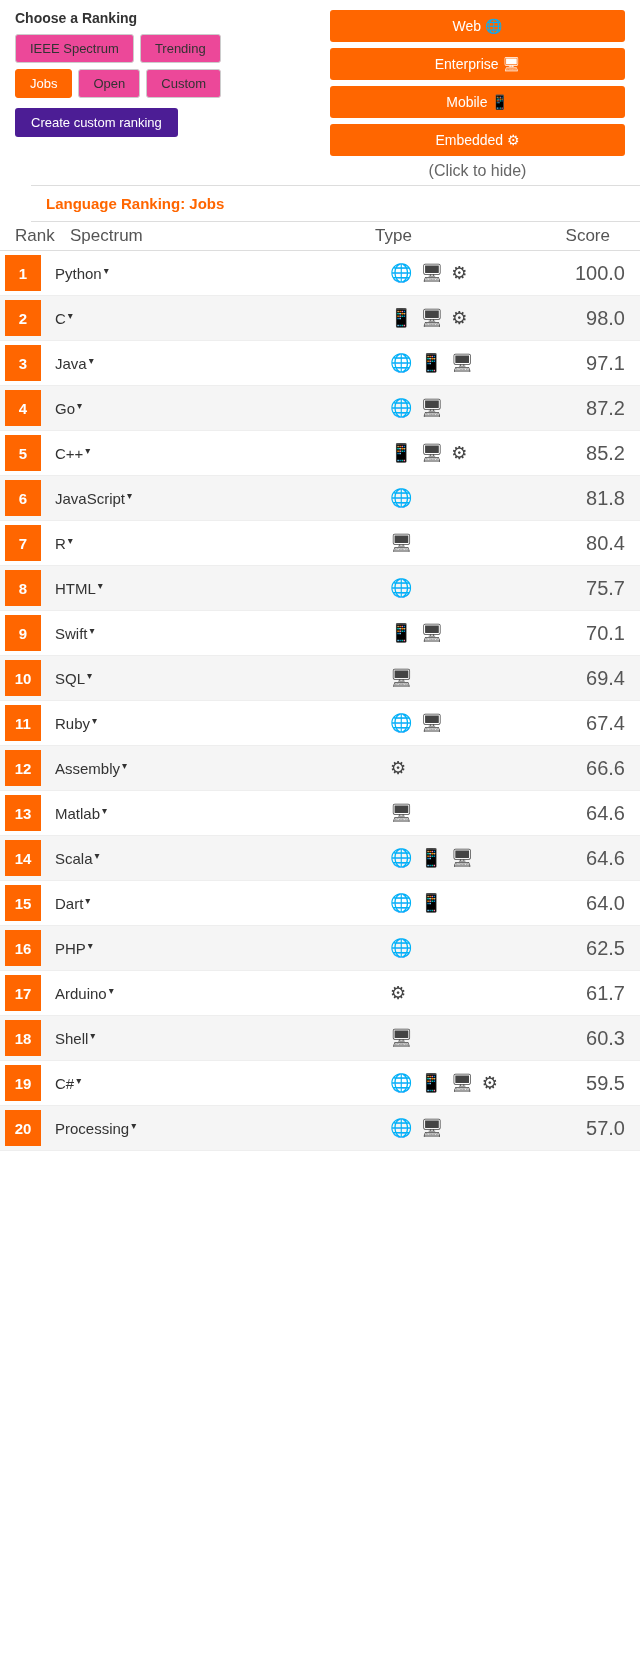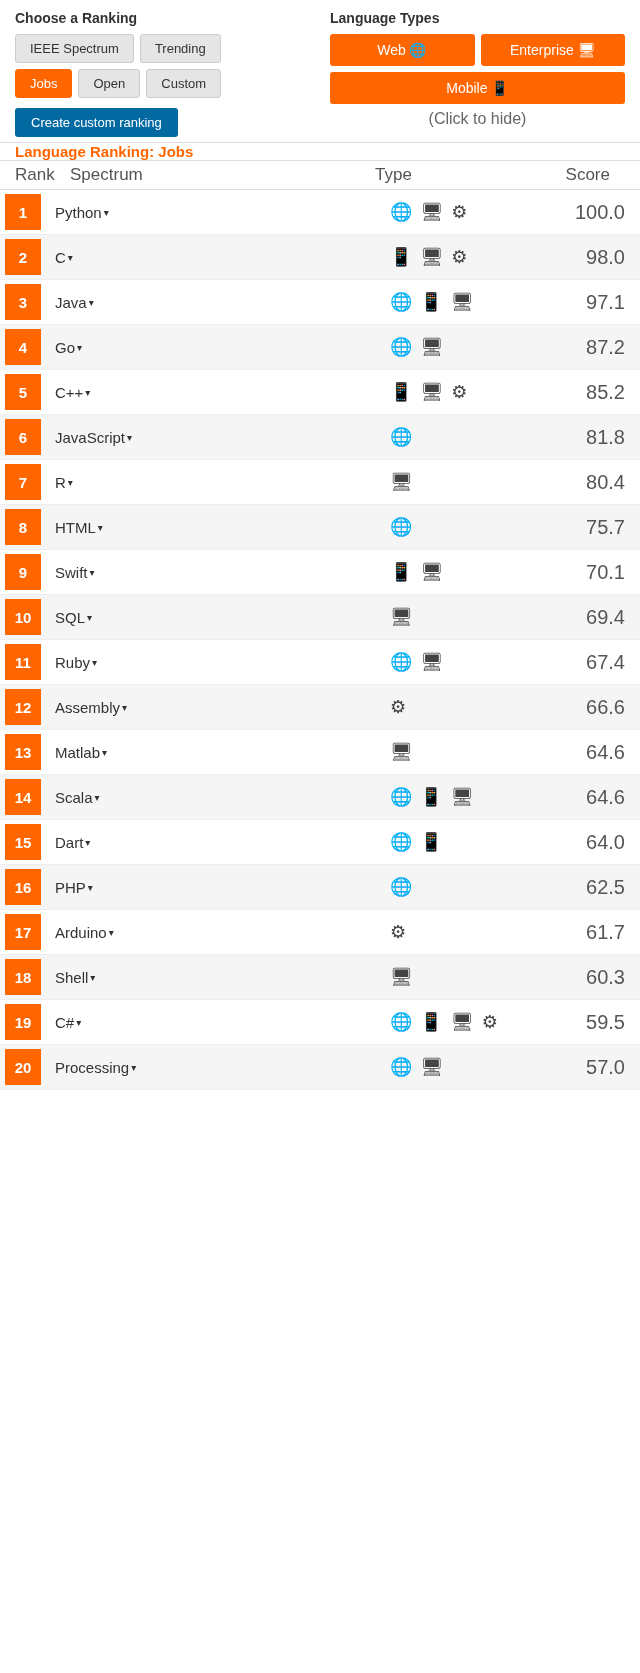--- a/index.html
+++ b/index.html
@@ -24,35 +24,35 @@
     .btn-group {
       display: flex;
       flex-wrap: wrap;
       gap: 6px;
       margin-bottom: 6px;
     }
 
     .btn {
       padding: 6px 14px;
       border: 1px solid #ccc;
-      background: #e5e5e5;
+      background: #ec4899;
       color: #333;
       font-size: 13px;
       cursor: pointer;
       border-radius: 3px;
     }
 
     .btn.active-orange {
       background: #f60;
       color: #fff;
       border-color: #f60;
     }
 
     .btn-create {
-      background: #0369a1;
+      background: #4c1d95;
       color: #fff;
       border: none;
       padding: 7px 16px;
       border-radius: 3px;
       font-size: 13px;
       cursor: pointer;
       margin-top: 4px;
     }
 
     .lang-type-btn {
@@ -68,36 +68,38 @@
       flex: 1;
       justify-content: center;
     }
 
     .lang-type-btn.orange { background: #f60; }
 
     .lang-type-row {
       display: flex;
       gap: 6px;
       margin-bottom: 6px;
+      flex-direction: column;
     }
 
     .click-to-hide {
       font-size: 16px;
       color: #666;
       text-align: center;
       margin-top: 4px;
     }
 
     .ranking-title {
-      padding: 0 15px;
+      padding: 9px 15px;
       border-top: 1px solid #ddd;
       border-bottom: 1px solid #ddd;
       font-size: 15px;
       font-weight: bold;
       color: #333;
+      margin-left: 31px;
     }
 
     .ranking-title span {
       color: #f60;
     }
 
     .table-header {
       display: grid;
       grid-template-columns: 55px 1fr 160px 90px;
       padding: 4px 15px;
@@ -127,21 +129,21 @@
       justify-content: center;
       width: 36px;
       height: 36px;
       margin: 4px 10px 4px 5px;
     }
 
     .lang-name {
       font-size: 15px;
       color: #333;
       display: flex;
-      align-items: center;
+      align-items: flex-start;
       gap: 2px;
     }
 
     .lang-name .arrow {
       font-size: 10px;
       color: #333;
     }
 
     .type-icons {
       display: flex;
@@ -174,27 +176,27 @@
       <button class="btn">Trending</button>
     </div>
     <div class="btn-group">
       <button class="btn active-orange">Jobs</button>
       <button class="btn">Open</button>
       <button class="btn">Custom</button>
     </div>
     <button class="btn-create">Create custom ranking</button>
   </div>
   <div class="right-panel">
-    <div class="section-title">Language Types</div>
     <div class="lang-type-row">
       <button class="lang-type-btn orange">Web 🌐</button>
       <button class="lang-type-btn orange">Enterprise 🖥</button>
     </div>
     <div class="lang-type-row">
       <button class="lang-type-btn orange">Mobile 📱</button>
+      <button class="lang-type-btn orange">Embedded ⚙</button>
     </div>
     <div class="click-to-hide">(Click to hide)</div>
   </div>
 </div>
 
 <div class="ranking-title">
   <span>Language Ranking:</span> <span style="color:#f60;">Jobs</span>
 </div>
 
 <div class="table-header">

